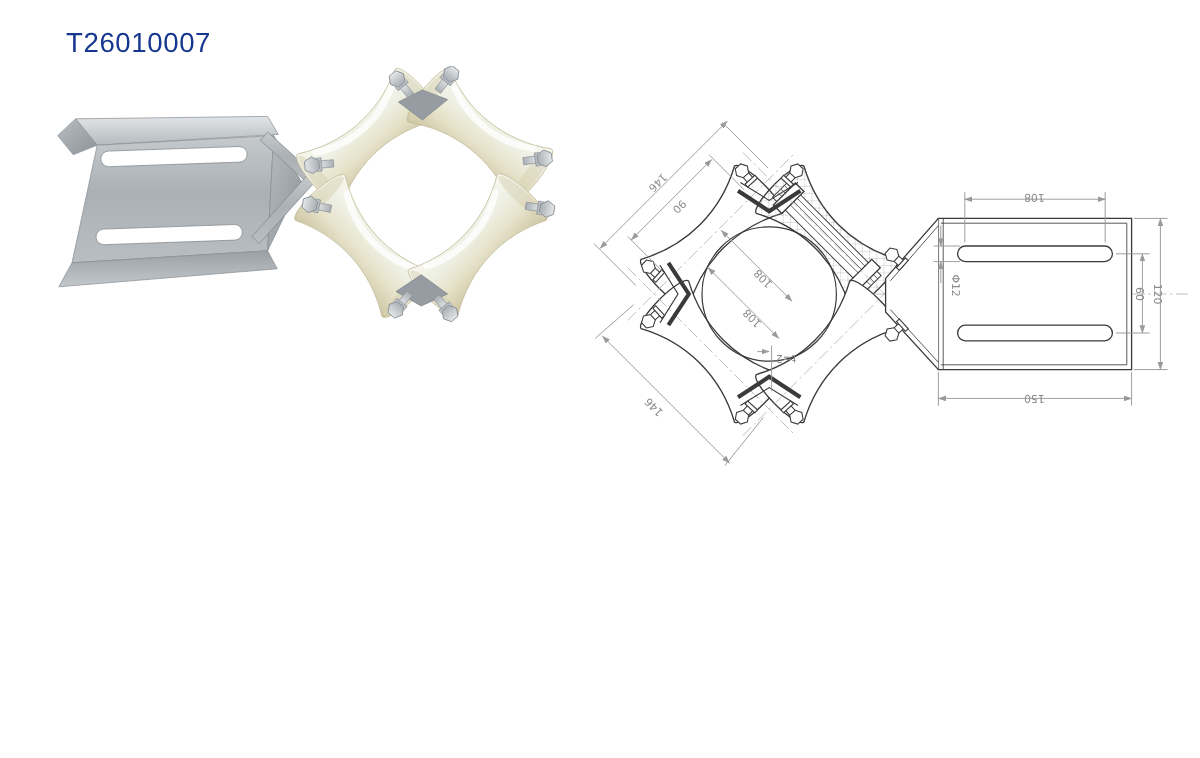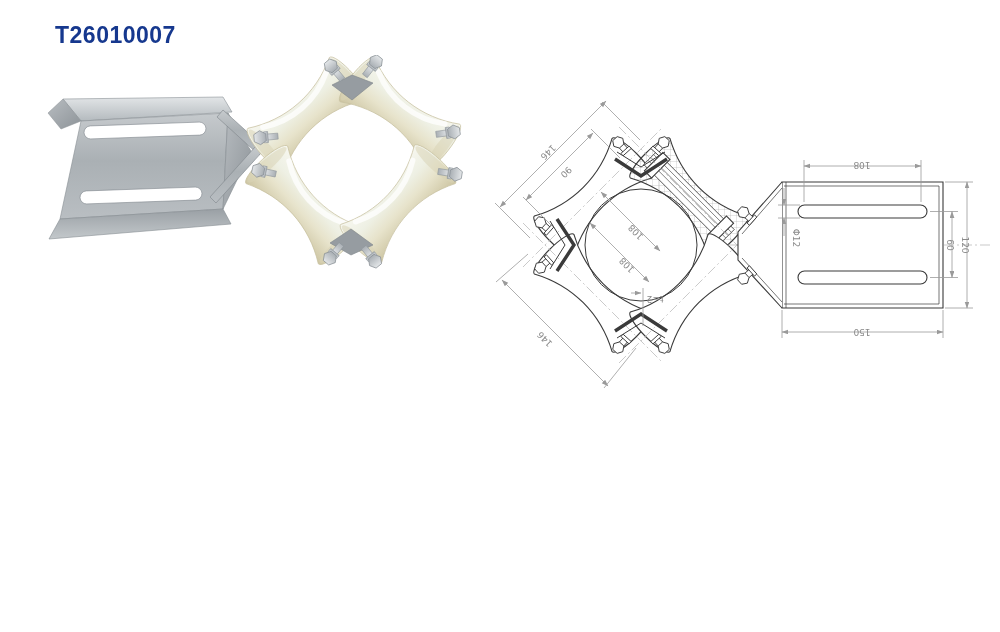--- a/index.html
+++ b/index.html
@@ -1,18 +1,18 @@
 <!DOCTYPE html>
 <html><head>
 <meta charset="utf-8">
 <style>
   html,body{margin:0;padding:0;background:#ffffff;}
   .canvas{position:relative;width:1000px;height:632px;background:#ffffff;overflow:hidden;
           font-family:"Liberation Sans", sans-serif;}
-  .product-code{position:absolute;left:55px;top:22px;font-size:23px;font-weight:bold;
+  .product-code{position:absolute;left:55px;top:22px;font-size:23px;font-weight:normal;
                 letter-spacing:.5px;color:#16388E;}
   .photo-wrap{position:absolute;left:40px;top:55px;width:460px;height:260px;}
   .drawing-wrap{position:absolute;left:490px;top:80px;width:510px;height:320px;}
   svg{display:block;}
   .dimtxt{font-family:"DejaVu Sans", sans-serif;font-size:9px;fill:#8a8a8a;}
   .dimln{stroke:#9a9a9a;stroke-width:.8;fill:none;}
   .cline{stroke:#b3b3b3;stroke-width:.7;fill:none;stroke-dasharray:10 3 2 3;}
   .part{stroke:#3a3a3a;stroke-width:1.1;fill:#ffffff;}
   .partthin{stroke:#3a3a3a;stroke-width:.7;fill:none;}
 </style>

